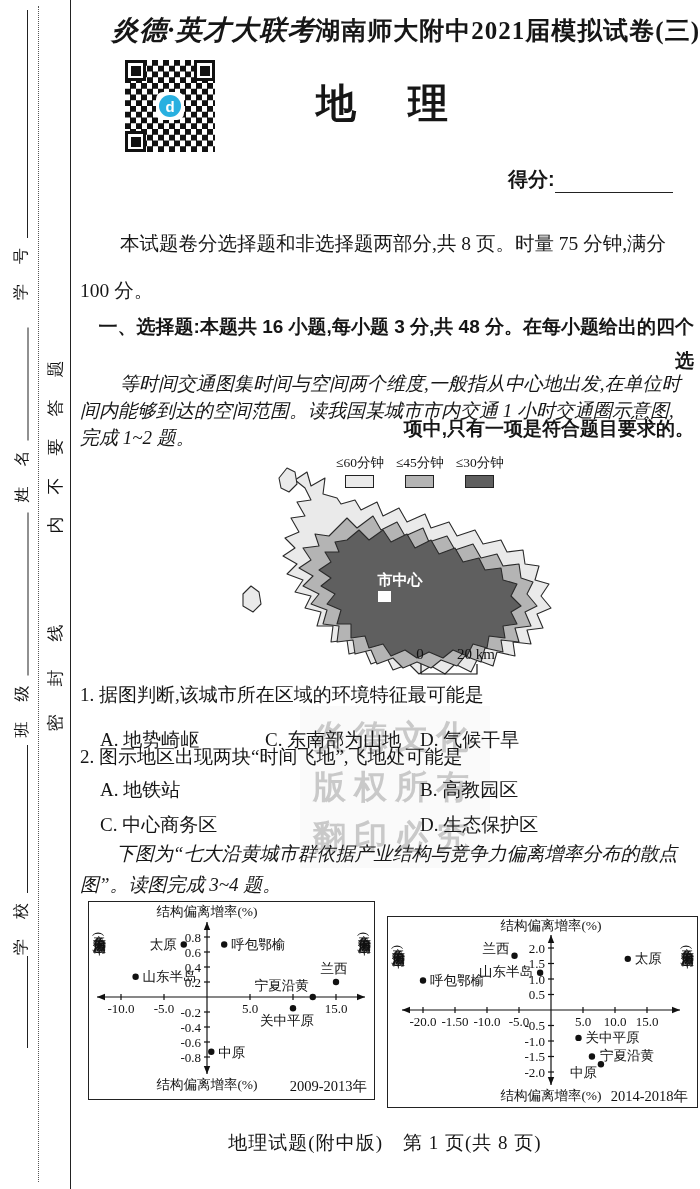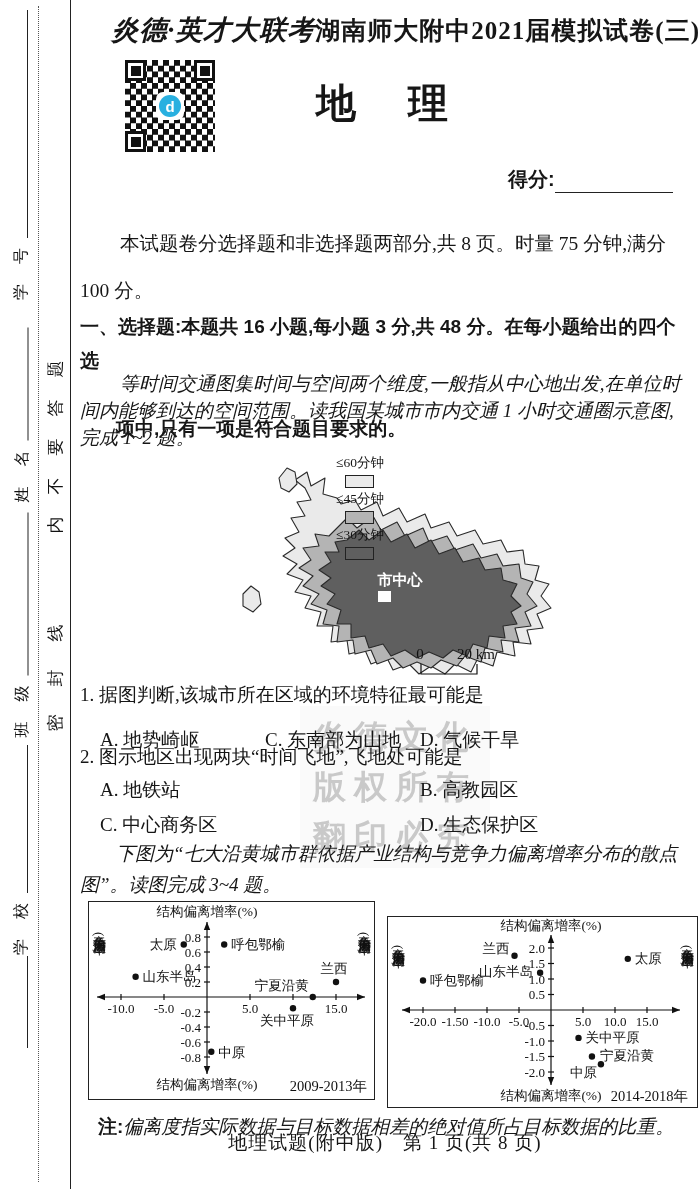--- a/index.html
+++ b/index.html
@@ -28,27 +28,27 @@
   .header-title{top:12px;left:0;width:100%;text-align:right;font-size:25px;white-space:nowrap;}
   .header-title .brand{font-weight:900;font-style:italic;font-size:27px;letter-spacing:1px;}
   .header-title .rest{font-weight:600;letter-spacing:1px;}
   .subject{top:76px;left:0;width:100%;text-align:center;font-size:40px;font-weight:bold;letter-spacing:6px;}
   .score{top:166px;left:438px;font-family:"Liberation Sans","DejaVu Sans",sans-serif;
          font-weight:bold;font-size:20px;display:flex;align-items:flex-end;}
   .score-blank{display:inline-block;width:118px;border-bottom:1.5px solid #222;height:22px;}
   .intro{top:220px;left:10px;width:612px;font-size:19.5px;line-height:47px;}
   .indent{text-indent:40px;}
   .sec-head{top:310px;left:10px;width:614px;font-size:19px;line-height:34px;font-weight:bold;
-            font-family:"Liberation Sans","DejaVu Sans",sans-serif;}
+            font-family:"Liberation Sans","DejaVu Sans",sans-serif;text-align:right;}
   .sec-head .hang{padding-left:36px;margin-top:34px;}
   .passage{top:370px;left:10px;width:612px;font-size:19px;line-height:27px;font-style:italic;}
   .passage .indent{text-indent:40px;}
   
   .figure{top:452px;left:0;width:630px;height:232px;}
-  .legend{position:absolute;left:266px;top:2px;display:flex;gap:2px;z-index:2;font-style:normal;flex-direction:column;}
+  .legend{position:absolute;left:266px;top:2px;display:flex;gap:12px;z-index:2;font-style:normal;}
   .legend-item{display:flex;flex-direction:column;align-items:center;font-size:13.5px;}
   .legend-swatch{margin-top:3px;width:27px;height:11px;border:1px solid #222;}
   .mapsvg{position:absolute;left:165px;top:0;}
   
   .q1{top:682px;left:10px;width:614px;font-size:19px;}
   .q2{top:744px;left:10px;width:614px;font-size:19px;}
   .stem{line-height:26px;}
   .opt-row1{margin-top:19px;padding-left:20px;display:grid;grid-template-columns:165px 155px 160px auto;}
   .opt-grid2{margin-top:7px;padding-left:20px;display:grid;grid-template-columns:320px auto;row-gap:9px;}
   .passage2{top:838px;left:10px;width:612px;font-size:19px;line-height:31px;font-style:italic;}
@@ -323,19 +323,16 @@
           <circle cx="212.92000000000002" cy="147.25" r="3.2" fill="#111"></circle>
           <text x="208.92000000000002" y="160.25" text-anchor="end" font-size="13.5" fill="#111" font-family="Liberation Serif, DejaVu Serif, serif">中原</text>
           <text x="163" y="13" text-anchor="middle" font-size="13.5" fill="#111" font-family="Liberation Serif, DejaVu Serif, serif">结构偏离增率(%)</text>
           <text x="163" y="183" text-anchor="middle" font-size="13.5" fill="#111" font-family="Liberation Serif, DejaVu Serif, serif">结构偏离增率(%)</text>
           <text x="300" y="184" text-anchor="end" font-size="14.5" fill="#111" font-family="Liberation Serif, DejaVu Serif, serif">2014-2018年</text>
         </svg>
         <div class="vlabel" style="left: 3px; top: 21px; height: 150px;">竞争力偏离增率(%)</div>
         <div class="vlabel" style="right: 3px; top: 21px; height: 150px;">竞争力偏离增率(%)</div>
       </div>
 
-    <div class="note">
-      <span class="note-prefix">注:</span><span>偏离度指实际数据与目标数据相差的绝对值所占目标数据的比重。</span>
-    </div>
 
     <div class="footer">地理试题(附中版)　第 1 页(共 8 页)</div>
   </div>
 </div>
 
 </body></html>

